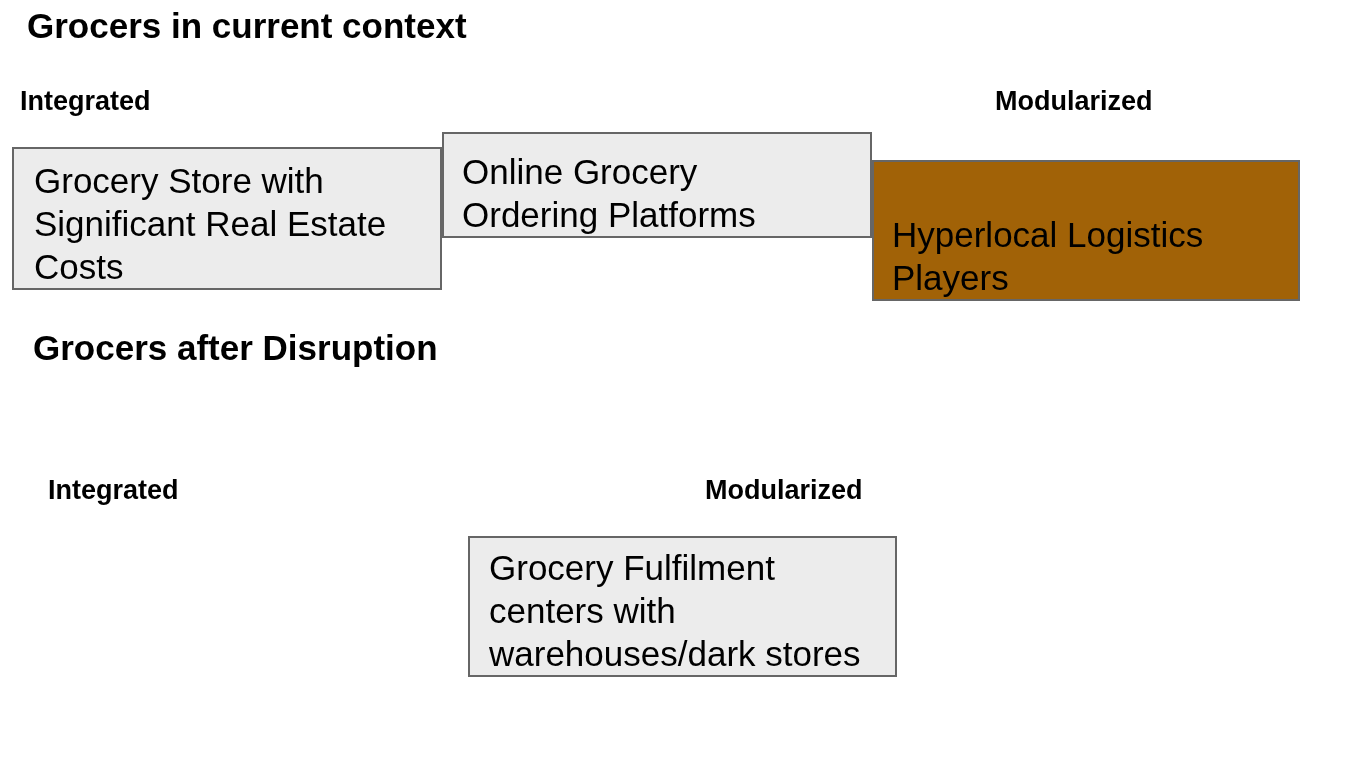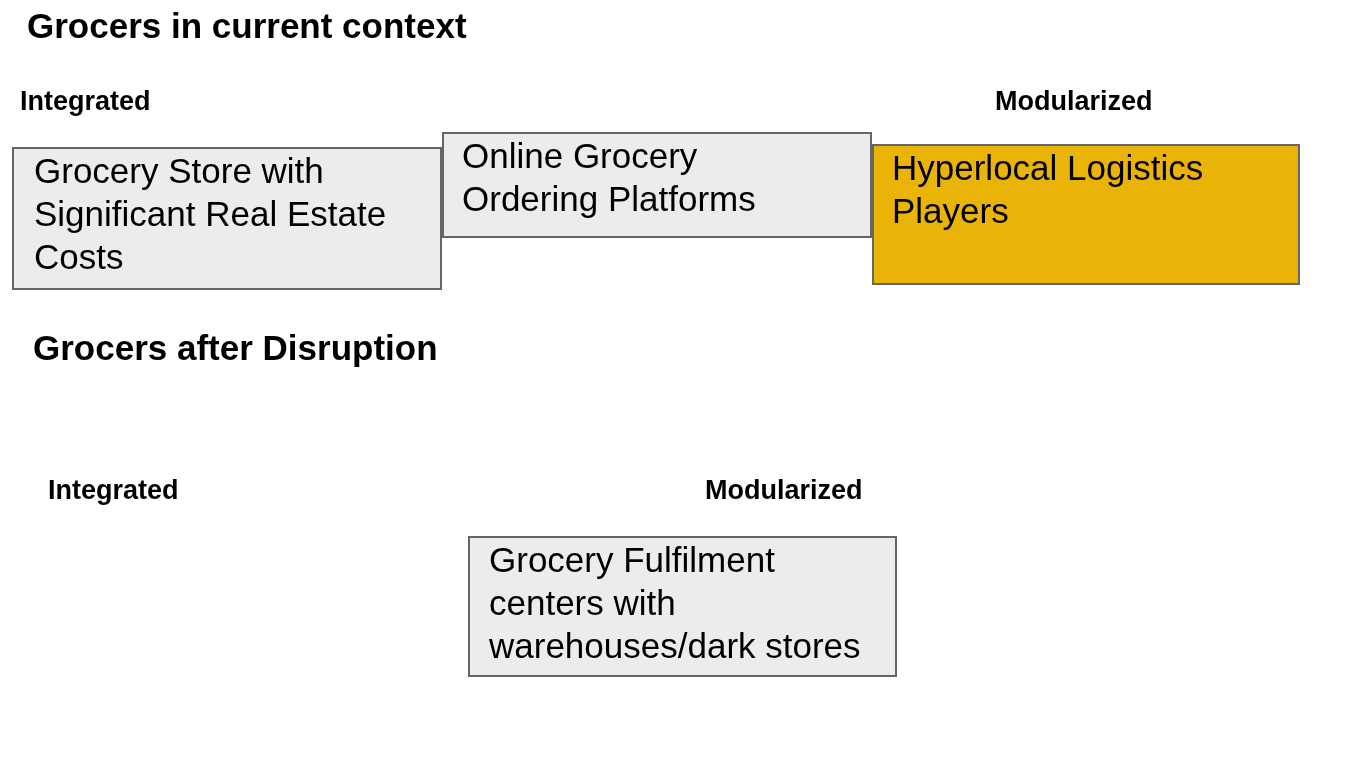--- a/index.html
+++ b/index.html
@@ -31,21 +31,21 @@
     font-weight: bold;
     white-space: nowrap;
     color: #000000;
   }
   .box {
     position: absolute;
     box-sizing: border-box;
     background: #ececec;
     border: 2px solid #b91c1c;
     display: flex;
-    align-items: flex-start;
+    align-items: flex-end;
   }
   .box-text {
     white-space: pre-line;
     font-size: 35px;
     line-height: 43px;
     color: #000000;
   }
   
   .t-title        { left: 27px;  top: 6px; }
   .t-integrated   { left: 20px;  top: 81px; }
@@ -75,21 +75,21 @@
     <span class="box-text">Grocery Store with
 Significant Real Estate
 Costs</span>
   </div>
 
   <div class="box t-box2" style="background: rgb(236, 236, 236); border-color: rgb(102, 102, 102);">
     <span class="box-text">Online Grocery
 Ordering Platforms</span>
   </div>
 
-  <div class="box t-box3" style="background: #eab308; border-color: rgb(102, 102, 102);">
+  <div class="box t-box3" style="background: #a16207; border-color: rgb(102, 102, 102); margin-top: 16px;">
     <span class="box-text">Hyperlocal Logistics
 Players</span>
   </div>
 
   <div class="heading b-title">Grocers after Disruption</div>
 
   <div class="axis-label b-integrated">Integrated</div>
 
   <div class="axis-label b-modularized">Modularized</div>
 

